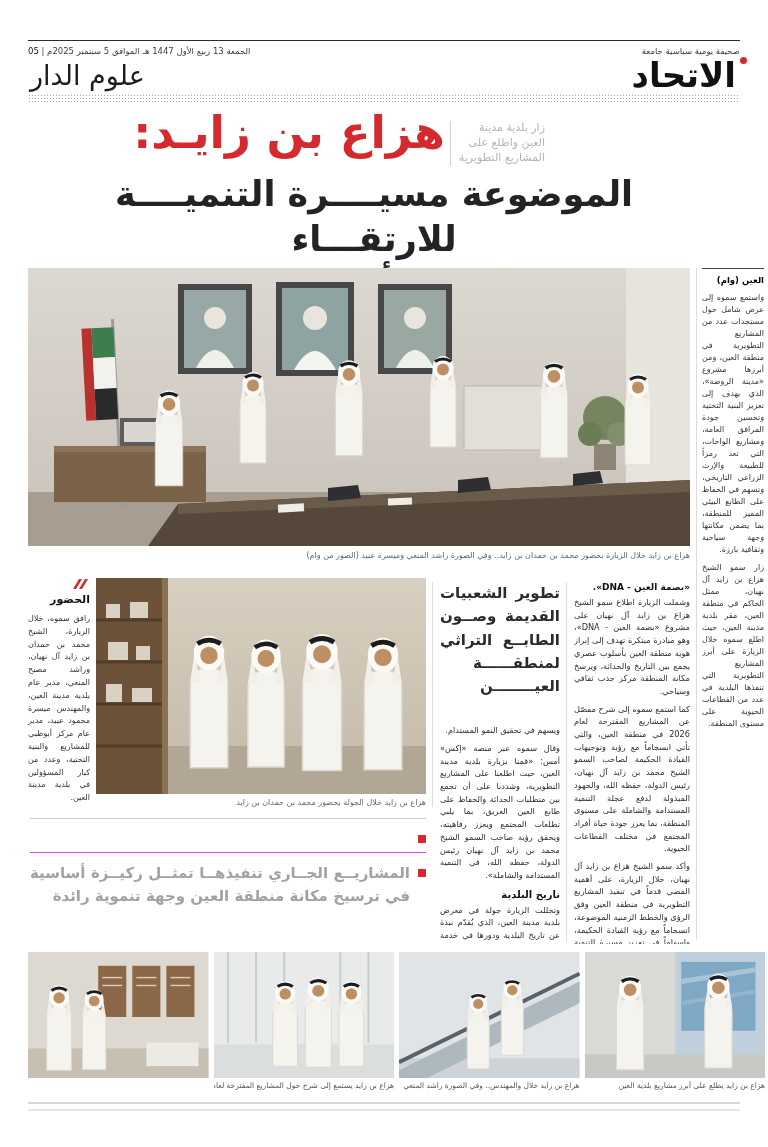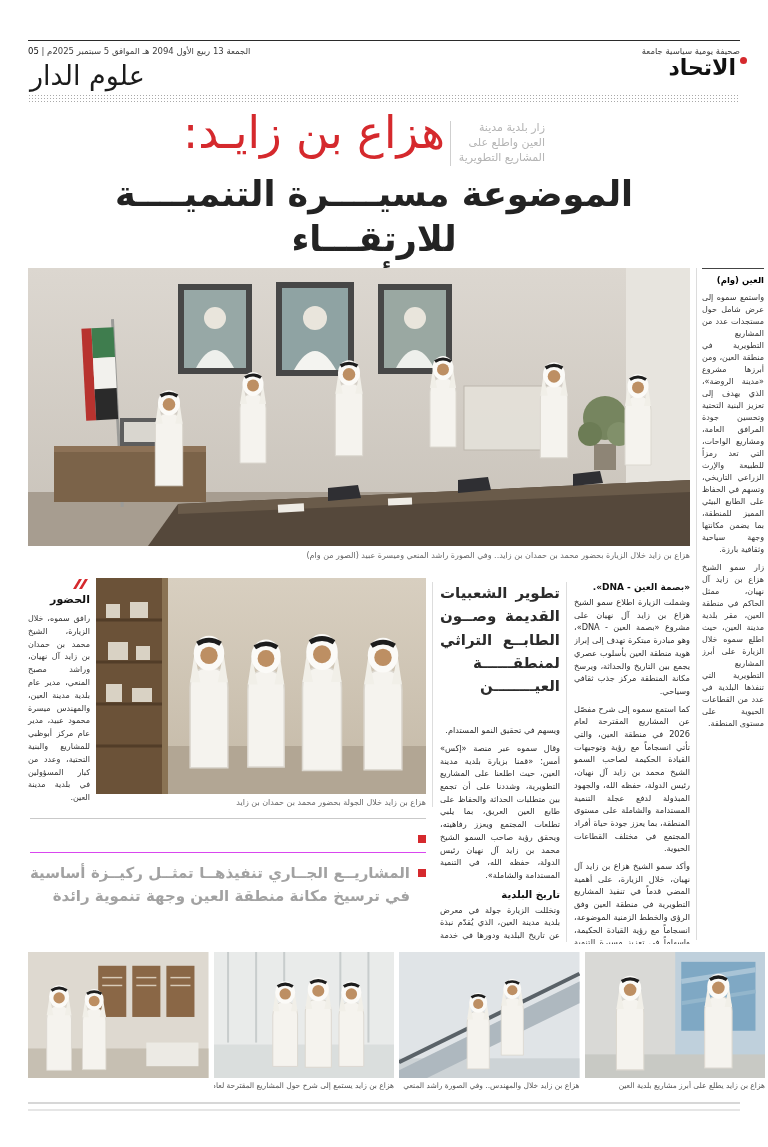--- a/index.html
+++ b/index.html
@@ -5,30 +5,30 @@
   html,body{margin:0;padding:0;background:#ffffff;}
   .page{position:relative;width:768px;height:1147px;margin:0 auto;background:#fff;overflow:hidden;
         direction:rtl;font-family:"DejaVu Sans",sans-serif;color:#222;}
 
   
   .top-rule{position:absolute;left:28px;width:712px;top:40px;border-top:1.5px solid #2b2b2b;}
   .date-line{position:absolute;left:28px;top:46px;font-size:8.5px;color:#3c3c3c;direction:rtl;}
   .date-line b{font-weight:400;color:#111;}
   .tagline{position:absolute;right:28px;top:46px;font-size:8.5px;color:#3c3c3c;}
   .section-name{position:absolute;left:30px;top:60px;font-size:27px;color:#1c1c1c;font-weight:500;}
-  .brand{position:absolute;right:28px;top:55px;font-size:22px;font-weight:800;color:#111;letter-spacing:-1px;}
+  .brand{position:absolute;right:28px;top:55px;font-size:34px;font-weight:800;color:#111;letter-spacing:-1px;}
   .brand-dot{position:absolute;right:-7px;top:2px;width:7px;height:7px;border-radius:50%;background:#d5292d;}
   .brand{padding-right:4px;}
   .dot-band{position:absolute;left:28px;width:712px;top:94px;height:10px;
             background-image:radial-gradient(#a9a9a9 0.7px,transparent 0.8px);background-size:3px 3px;}
 
   
   .kicker{position:absolute;right:223px;top:121px;width:92px;font-size:11px;line-height:1.35;
           color:#b4b4b4;text-align:right;border-left:1px solid #cfcfcf;padding-left:2px;}
-  .headline-name{position:absolute;right:323px;top:106px;font-size:45px;font-weight:400;color:#d5292d;
+  .headline-name{position:absolute;right:323px;top:106px;font-size:45px;font-weight:700;color:#d5292d;
                  white-space:nowrap;letter-spacing:-1px;}
   .headline-main{position:absolute;left:55px;right:75px;top:172px;text-align:center;font-size:35px;
                  font-weight:700;color:#232323;line-height:1.28;}
 
   
   .lead-photo{position:absolute;left:28px;top:268px;width:662px;height:278px;overflow:hidden;}
   .lead-caption{position:absolute;left:28px;top:551px;width:662px;font-size:8px;color:#666;text-align:right;}
   .scene{display:block;width:100%;height:100%;}
 
   
@@ -99,21 +99,21 @@
       </linearGradient>
       <linearGradient id="wall2" x1="0" y1="0" x2="0" y2="1">
         <stop offset="0" stop-color="#d8cfc0"></stop>
           <stop offset="1" stop-color="#c4b9a7"></stop>
       </linearGradient>
     </defs>
   </svg>
 
   <div class="top-rule"></div>
   <div class="date-line">
-    <span>الجمعة 13 ربيع الأول 2094 هـ الموافق 5 سبتمبر 2025م |</span>
+    <span>الجمعة 13 ربيع الأول 1447 هـ الموافق 5 سبتمبر 2025م |</span>
     <b>05</b>
   </div>
   <div class="tagline">صحيفة يومية سياسية جامعة</div>
   <div class="section-name">علوم الدار</div>
   <div class="brand">
     <span class="brand-dot"></span>
     <span>الاتحاد</span>
   </div>
   <div class="dot-band"></div>
 

